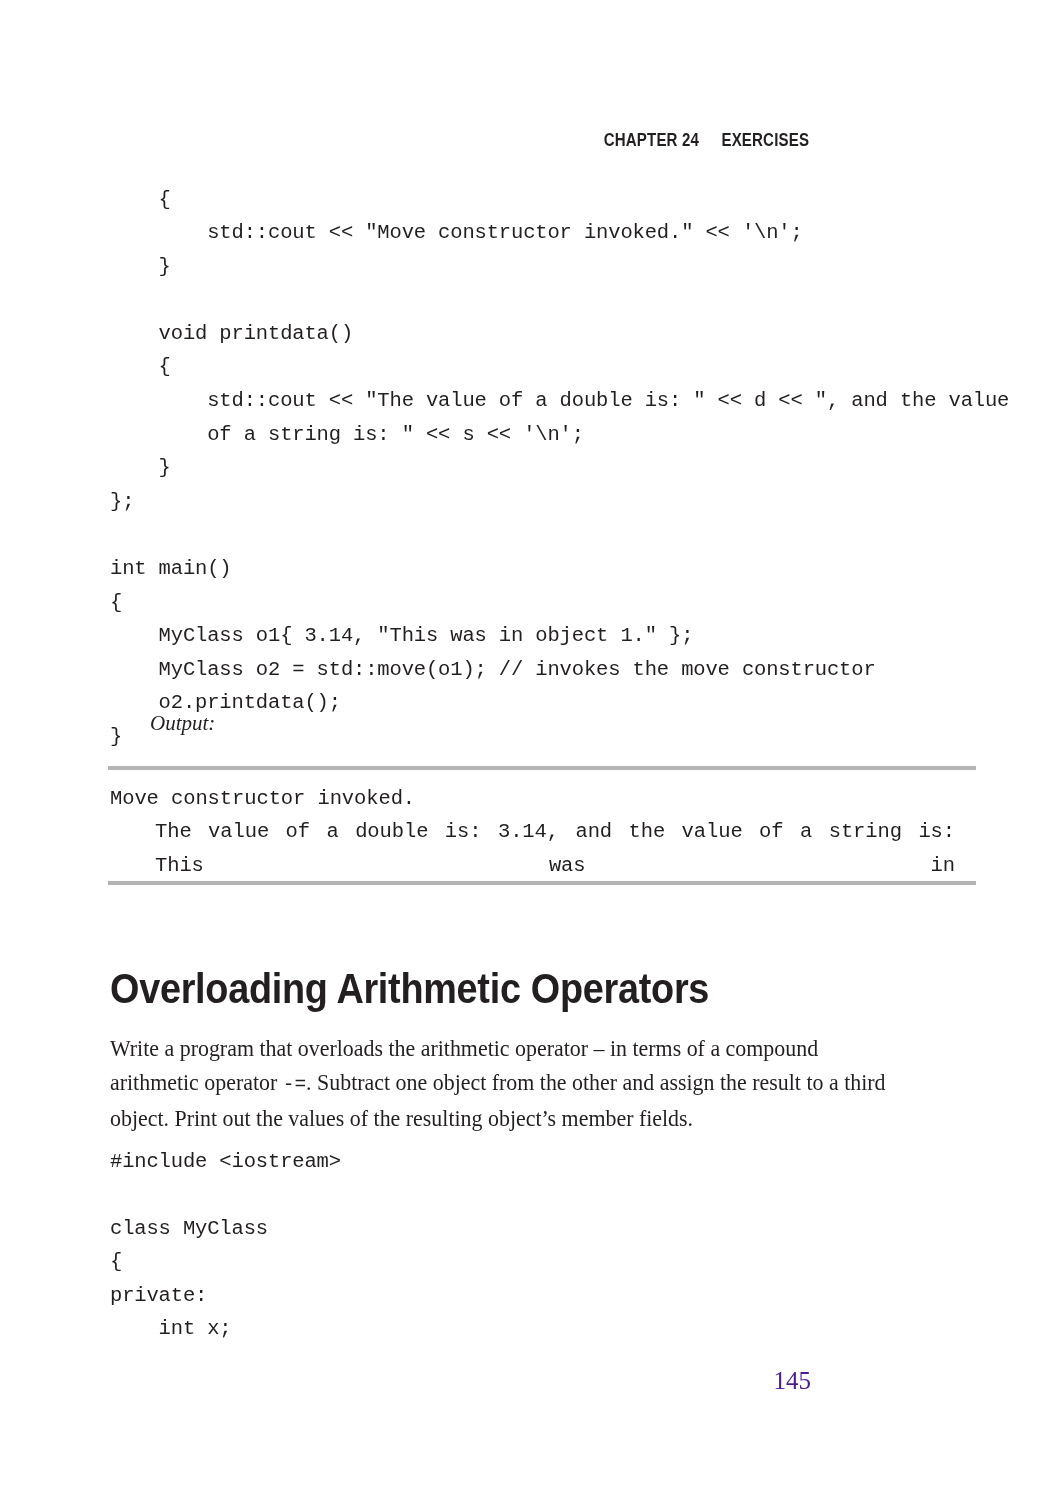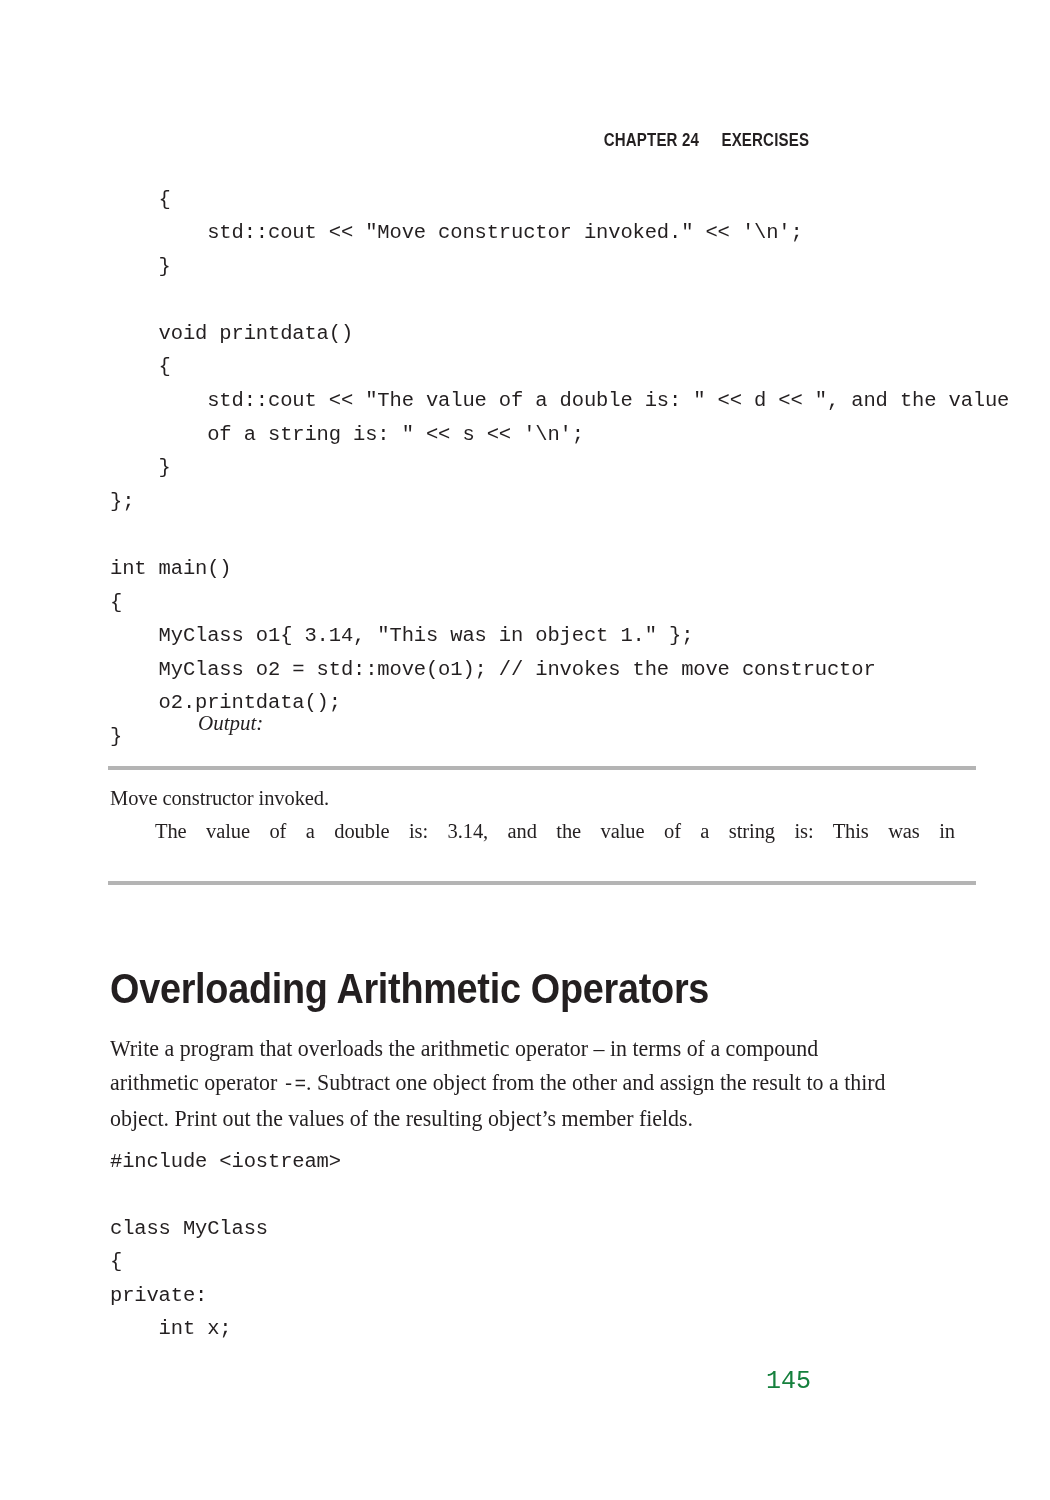--- a/index.html
+++ b/index.html
@@ -59,40 +59,39 @@
 
   
   .output-caption {
     position: absolute;
     left: 150px;
     top: 707px;
     font-family: "Liberation Serif", serif;
     font-style: italic;
     font-size: 21px;
     color: #231f20;
-    margin-left: 48px;
   }
 
   
   .rule {
     position: absolute;
     left: 108px;
     width: 868px;
     height: 4px;
     background: #b4b4b4;
   }
   #rule-top { top: 762px; }
   #rule-bottom { top: 877px; }
 
   .console {
     position: absolute;
     left: 110px;
     top: 778px;
     width: 845px;
-    font-family: Liberation Serif, serif;
+    font-family: Liberation Mono, monospace;
     font-size: 20.5px;
     line-height: 33.4px;
     color: #231f20;
     letter-spacing: -0.1px;
   }
   .console .oline { display: block; }
   .console .justify {
     display: block;
     text-align: justify;
     text-align-last: justify;
@@ -134,23 +133,23 @@
   .body-par .mono {
     font-family: "Liberation Mono", "DejaVu Sans Mono", monospace;
     font-size: 20px;
   }
 
   
   .folio {
     position: absolute;
     right: 73px;
     top: 1363px;
-    font-family: Liberation Mono, monospace;
+    font-family: Liberation Serif, serif;
     font-size: 25px;
-    color: #15803d;
+    color: #4c1d95;
   }
 </style>
 </head>
 <body>
 
 <div class="page">
 
   <div class="running-head">
     <span>CHAPTER 24</span><span class="gap"></span><span>EXERCISES</span>
   </div>

